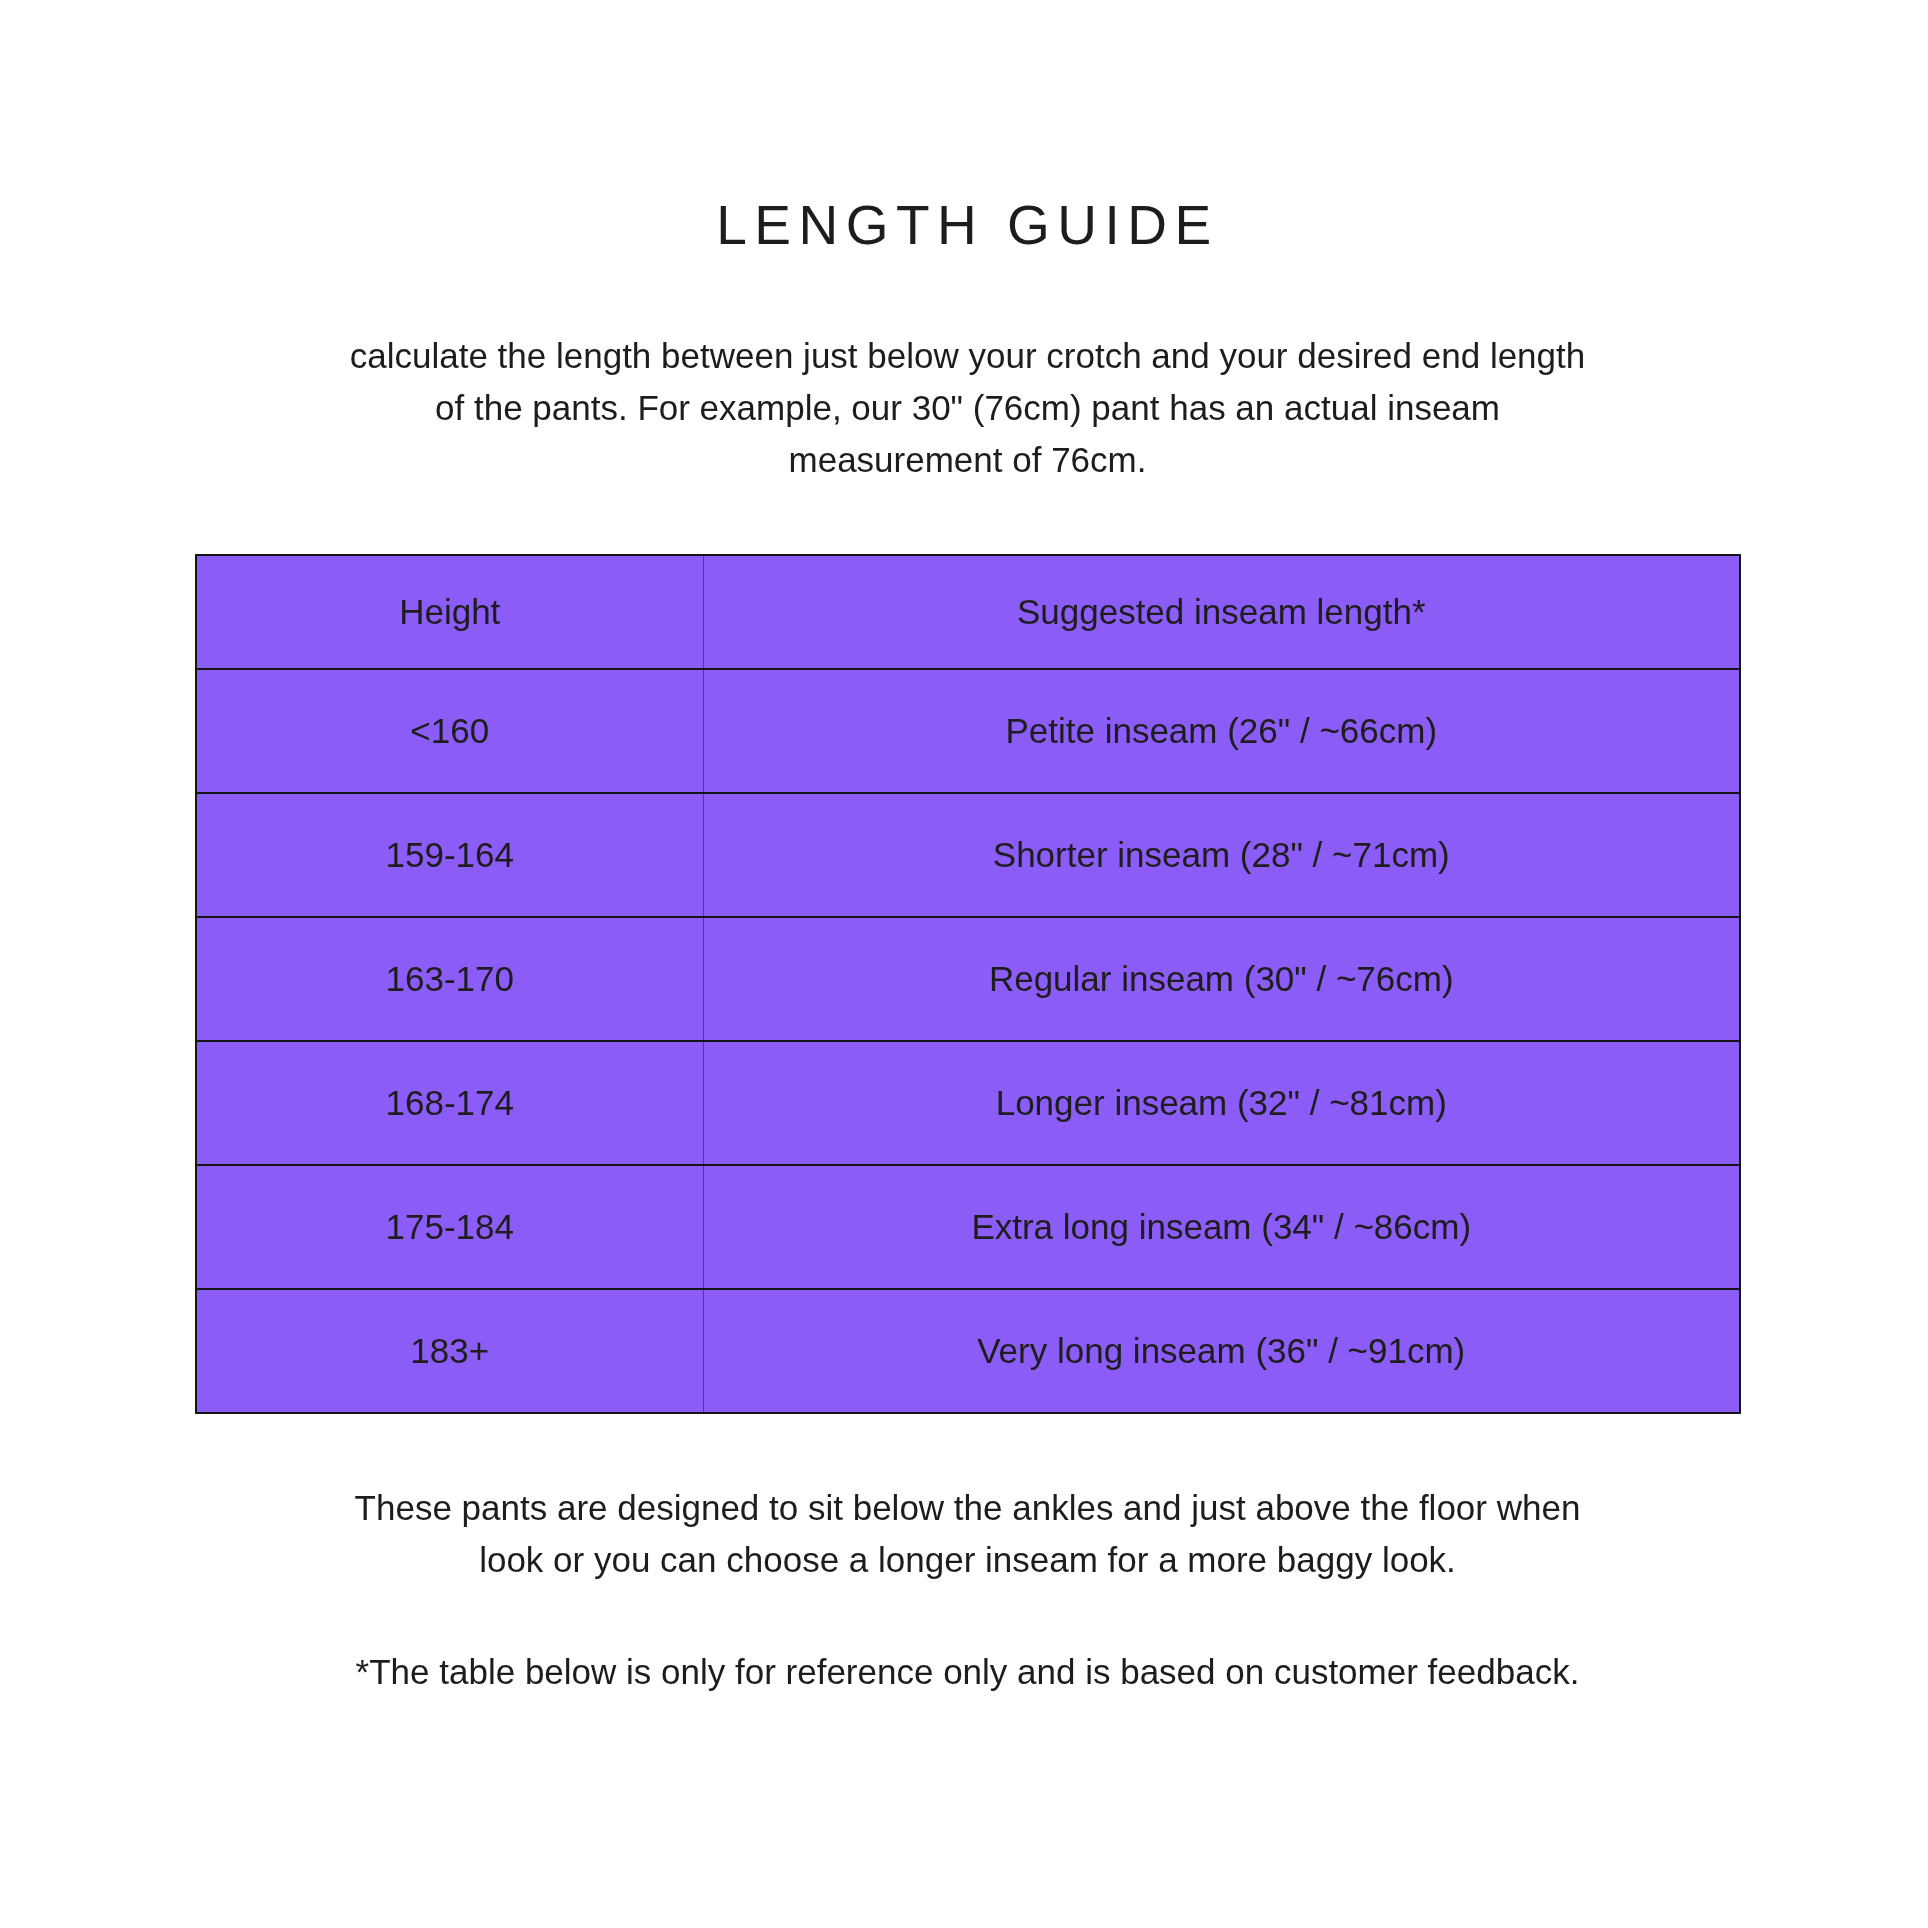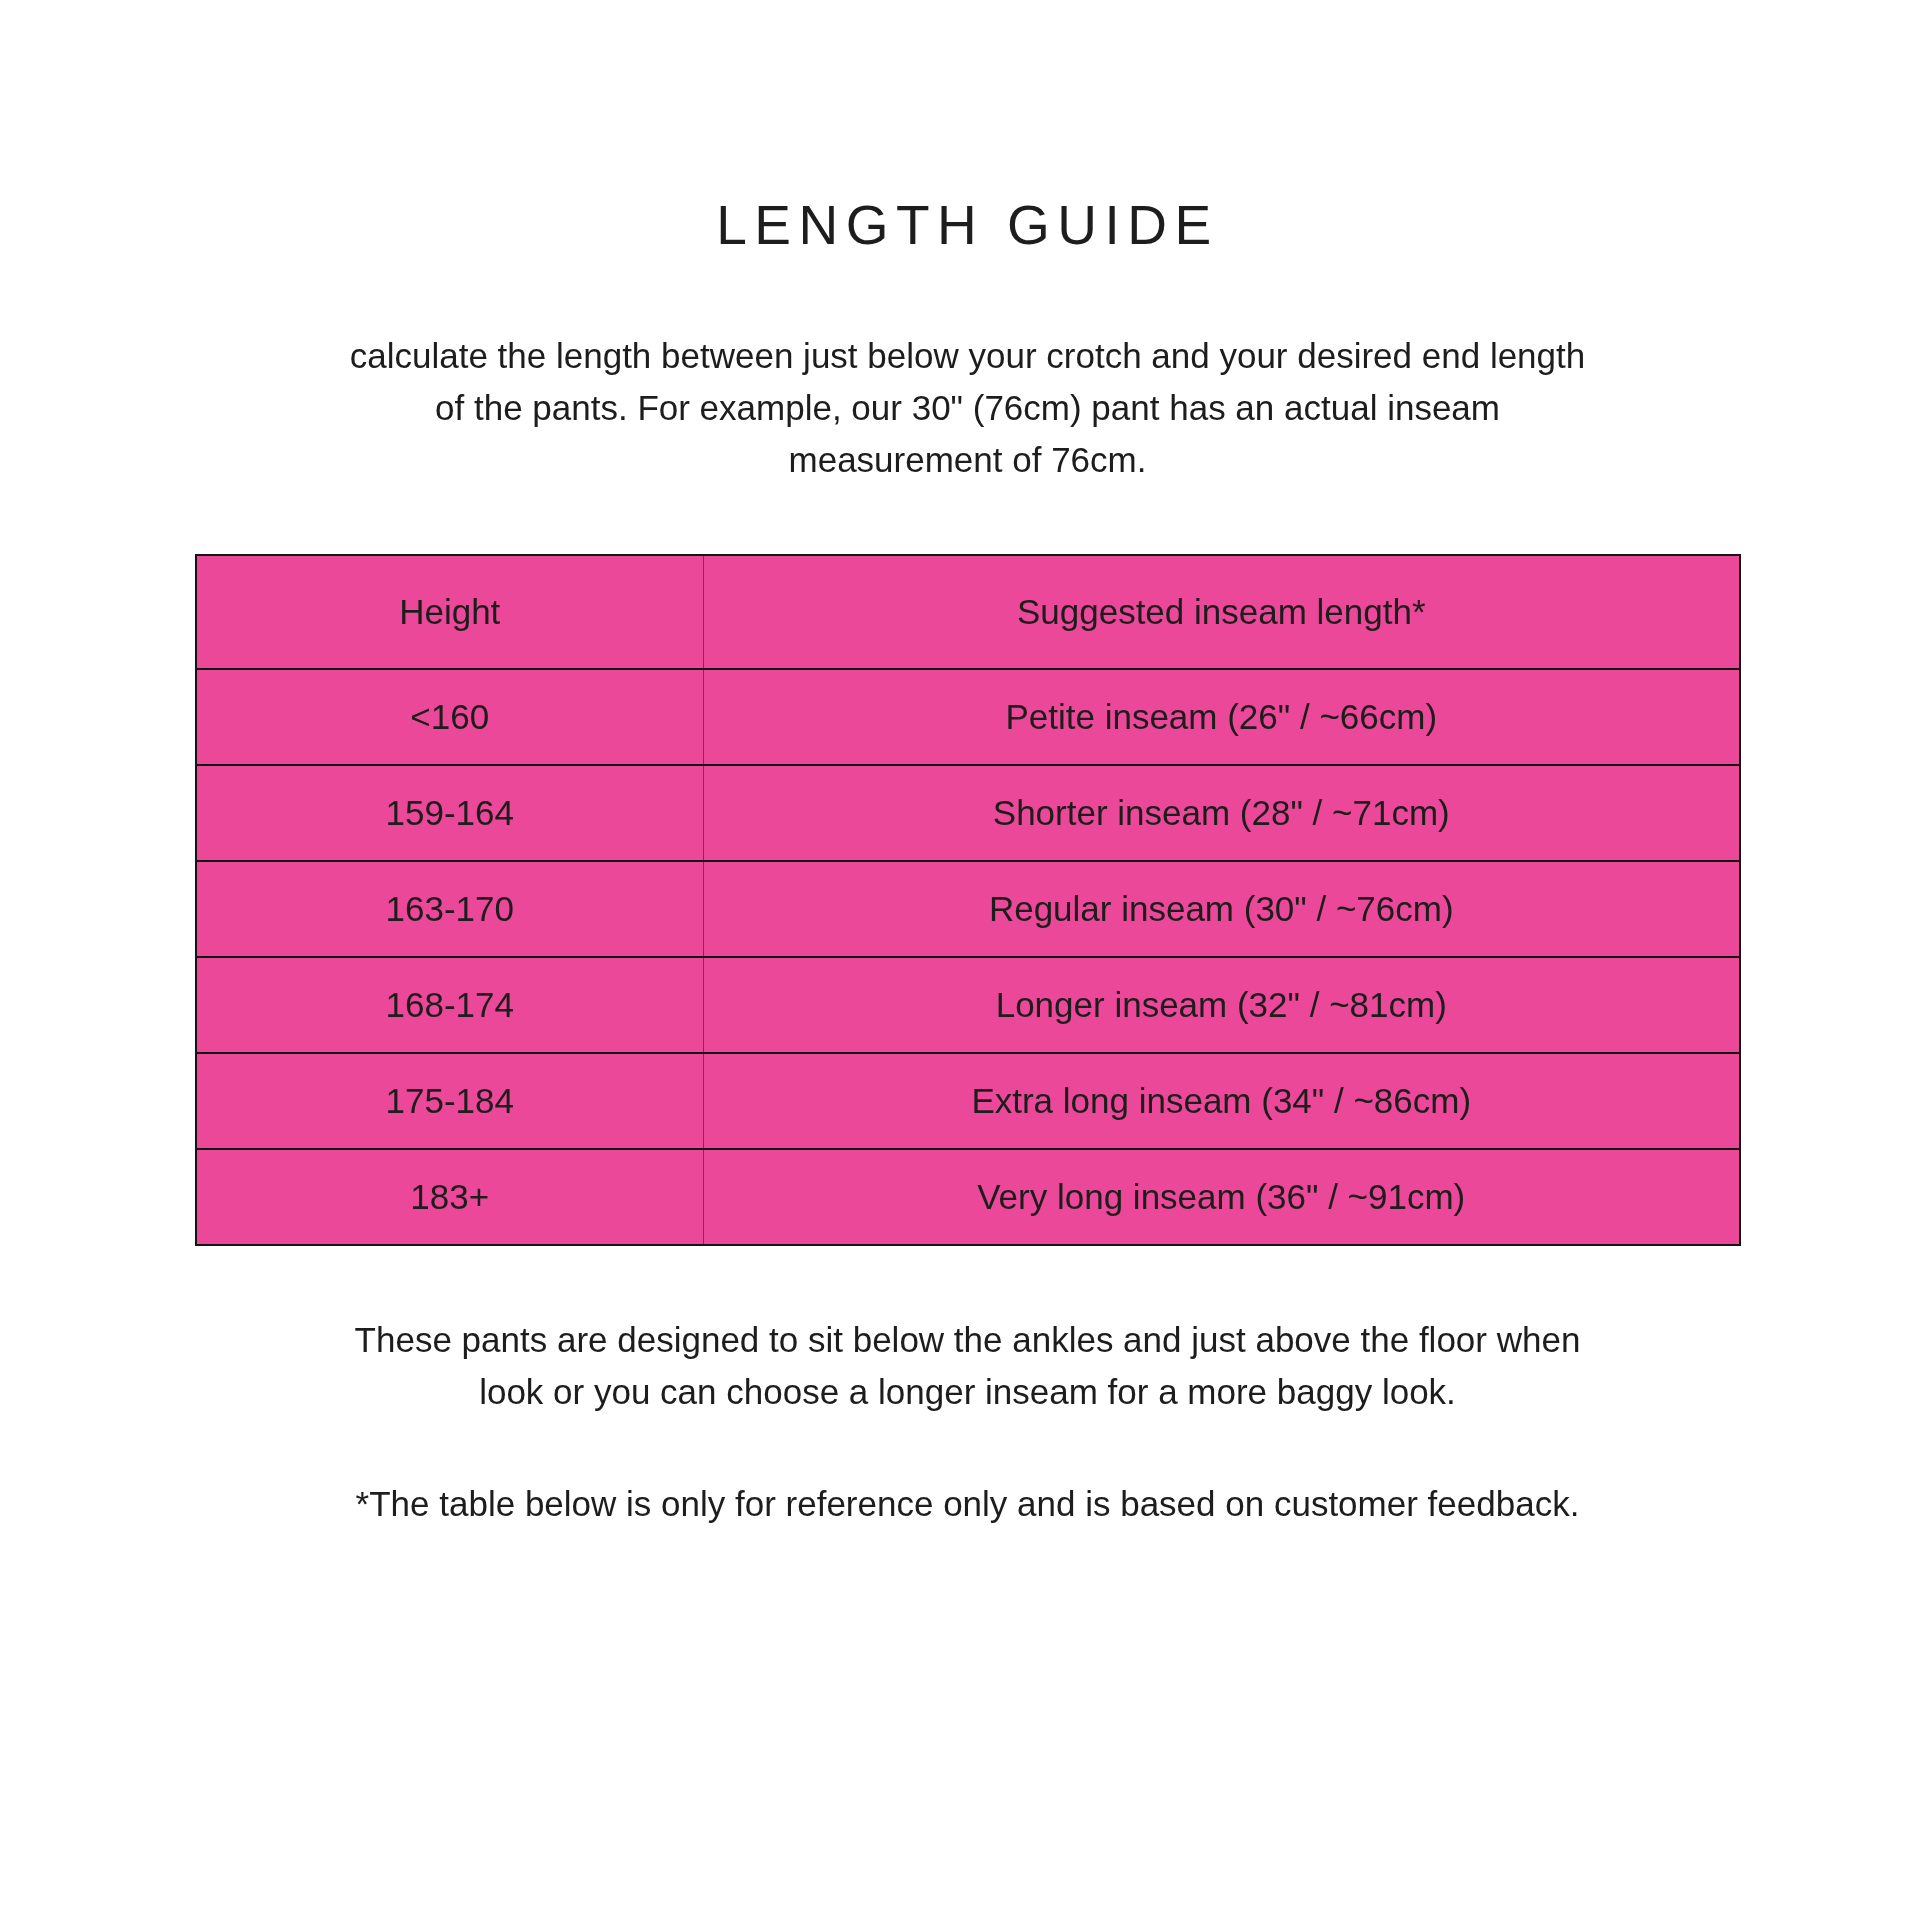--- a/index.html
+++ b/index.html
@@ -40,24 +40,24 @@
   }
   table.guide col.c1 { width: 508px; }
   table.guide col.c2 { width: 1036px; }
   table.guide th,
   table.guide td {
     font-size: 35px;
     font-weight: 400;
     text-align: center;
     vertical-align: middle;
     border-bottom: 2.8px solid #141414;
-    background: #ec4899;
+    background: #8b5cf6;
   }
   table.guide th { height: 114px; }
-  table.guide td { height: 96px; }
+  table.guide td { height: 124px; }
   table.guide th:first-child,
   table.guide td:first-child {
     border-right: 1.9px solid #4a4a4a;
   }
   .note {
     margin-top: 68px;
     font-size: 35px;
     line-height: 52px;
     text-align: center;
   }

